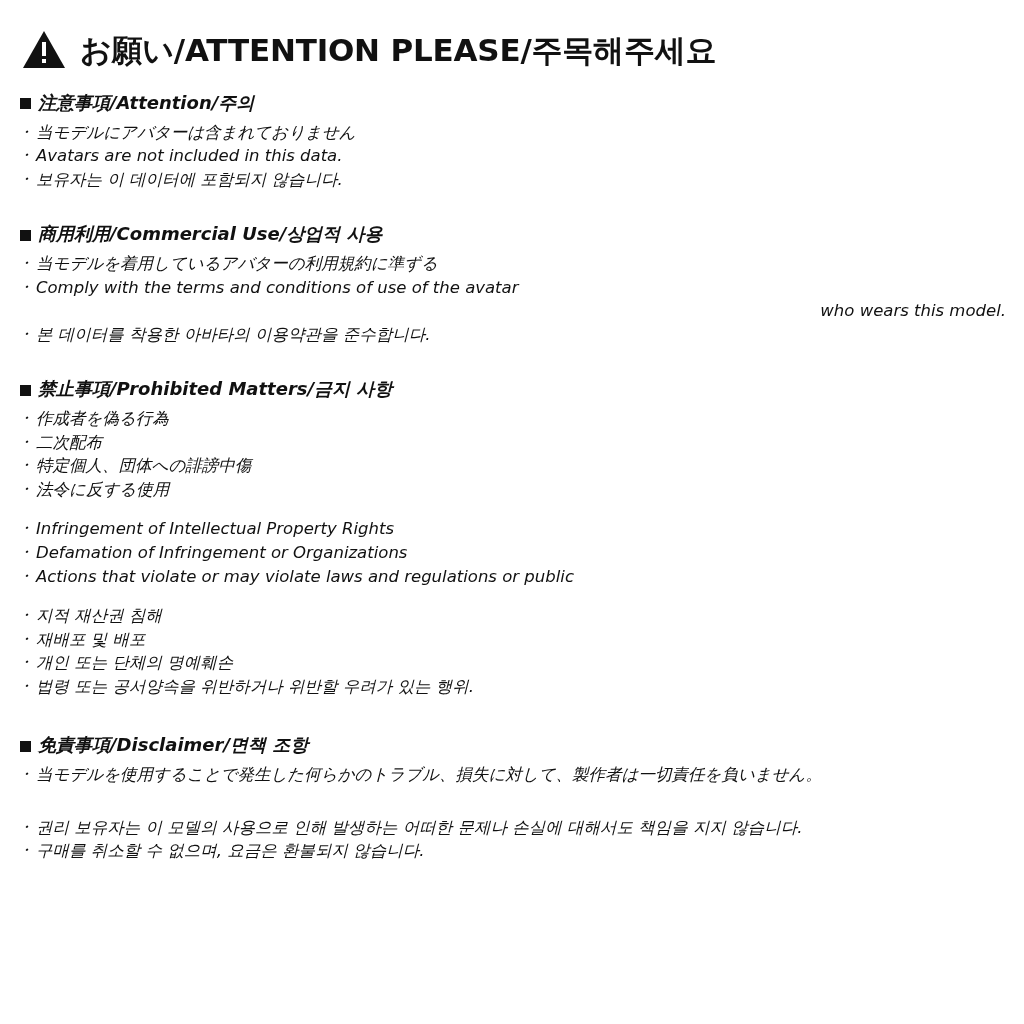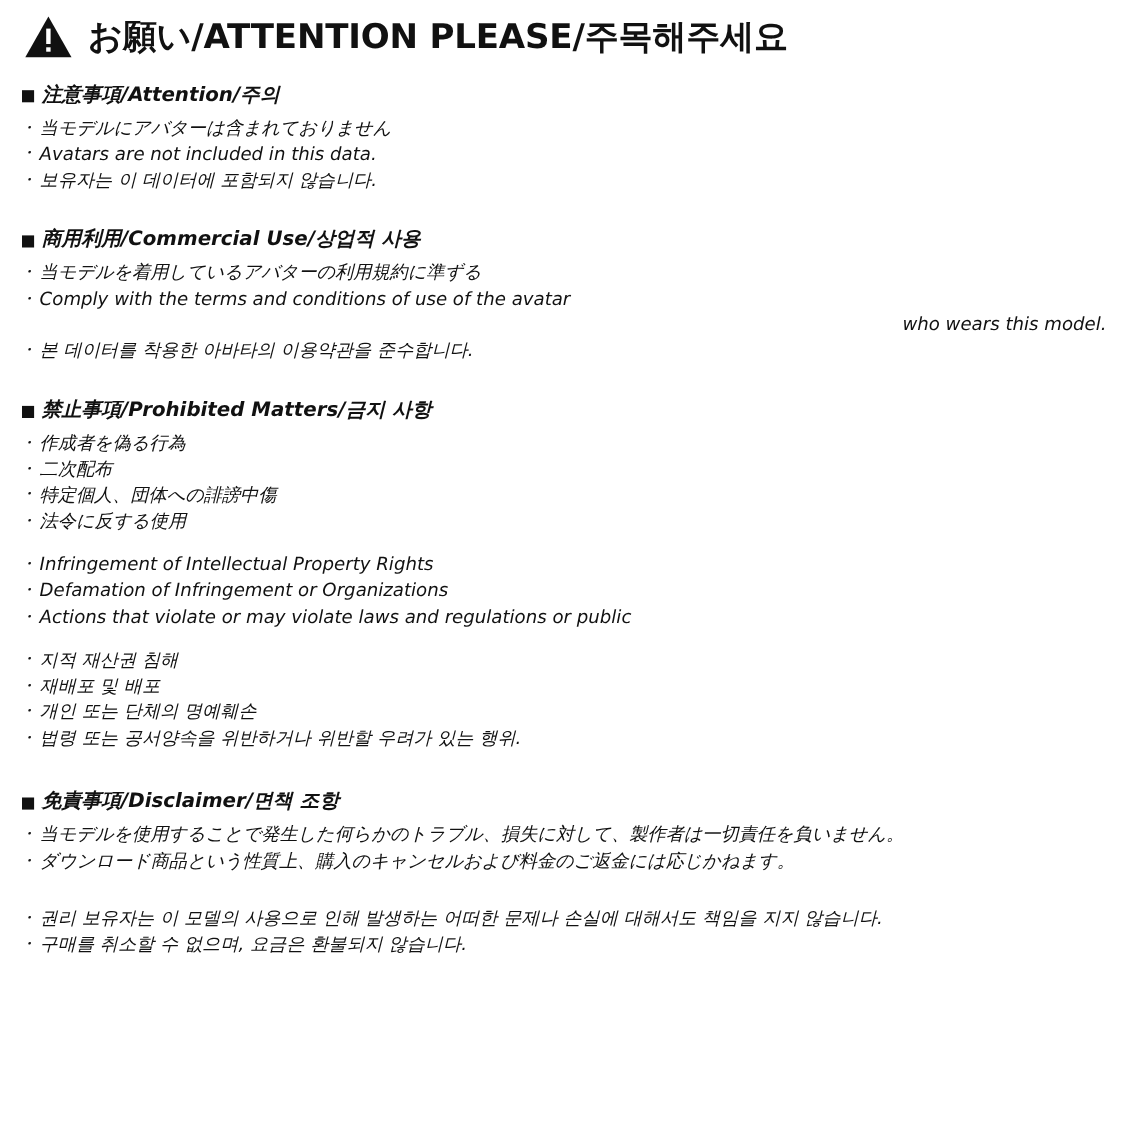--- a/index.html
+++ b/index.html
@@ -11,21 +11,21 @@
     width: 1024px;
     height: 1024px;
     font-family: "DejaVu Sans", "Liberation Sans", sans-serif;
     color: #111111;
     overflow: hidden;
   }
   .page {
     width: 1024px;
     height: 824px;
     box-sizing: border-box;
-    padding: 14px 18px 0 18px;
+    padding: 30px 18px 0 18px;
     position: relative;
   }
 
   
   .title-row {
     display: flex;
     align-items: center;
     gap: 14px;
     margin: 0 0 22px 4px;
   }
@@ -161,21 +161,20 @@
         </div>
       </div>
       <div class="sec-gap-big"></div>
       <div class="section">
         <div class="section-heading">
           <span class="sq"></span>
           <span>免責事項/Disclaimer/면책 조항</span>
         </div>
         <div class="group">
           <div class="bullet-line">当モデルを使用することで発生した何らかのトラブル、損失に対して、製作者は一切責任を負いません。</div>
-          <div class="bullet-line">ダウンロード商品という性質上、購入のキャンセルおよび料金のご返金には応じかねます。</div>
         </div>
         <div class="gap-md"></div>
         <div class="gap-md"></div>
         <div class="group">
           <div class="bullet-line">권리 보유자는 이 모델의 사용으로 인해 발생하는 어떠한 문제나 손실에 대해서도 책임을 지지 않습니다.</div>
           <div class="bullet-line">구매를 취소할 수 없으며, 요금은 환불되지 않습니다.</div>
         </div>
       </div>
     </div>
 

